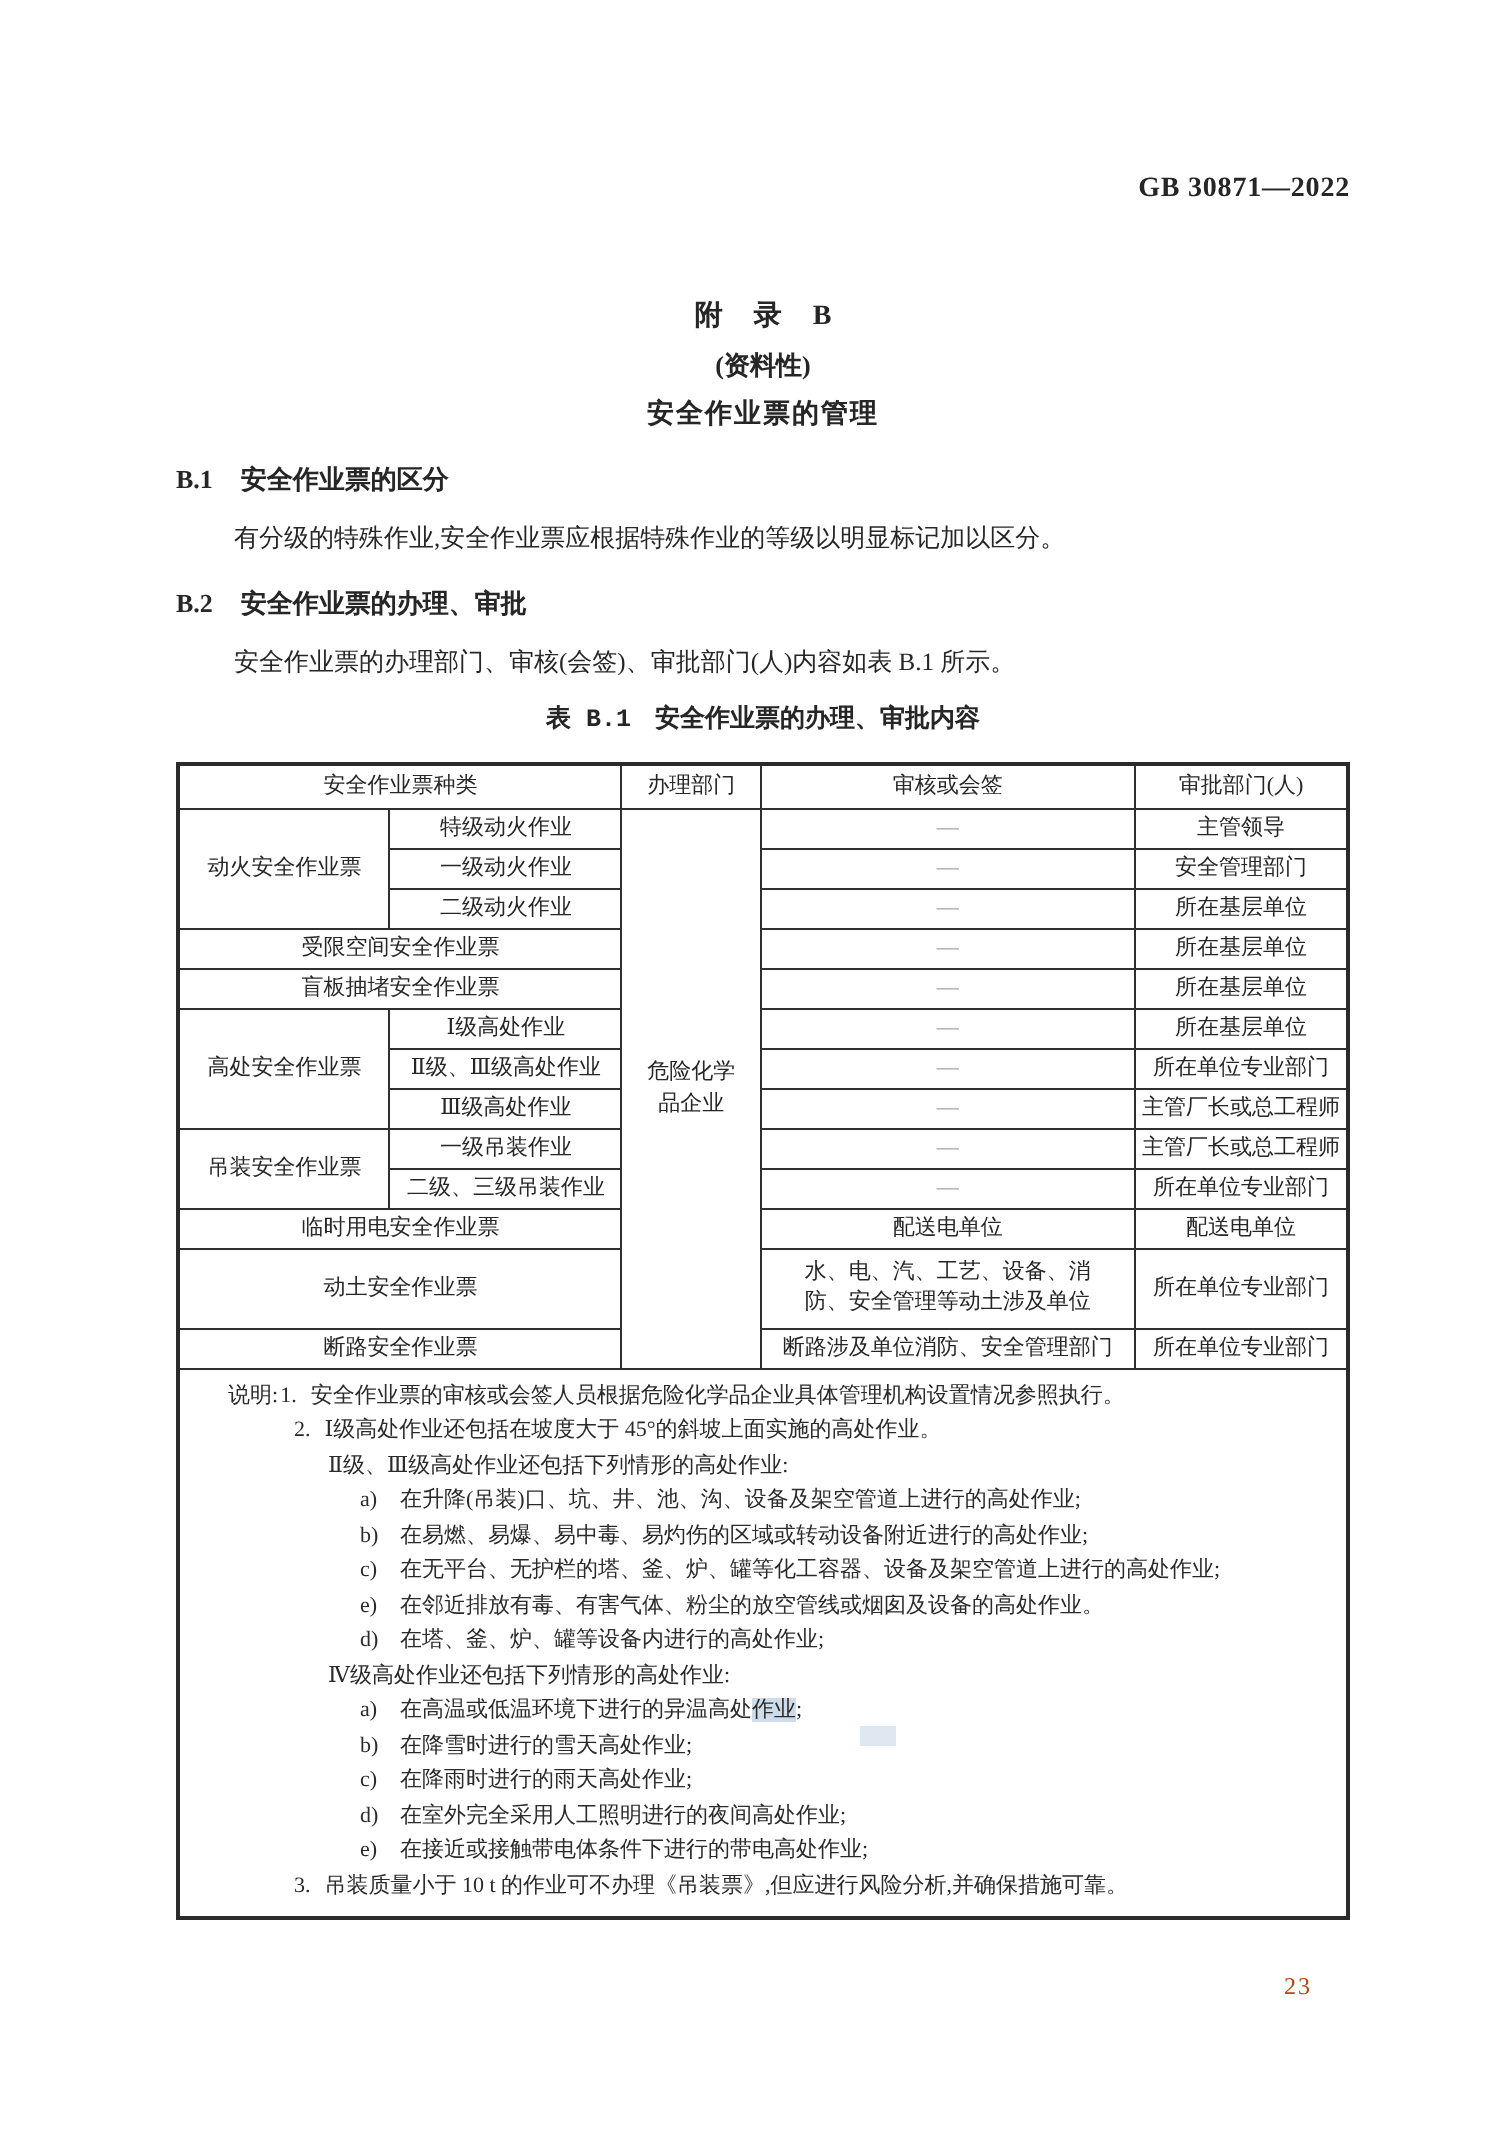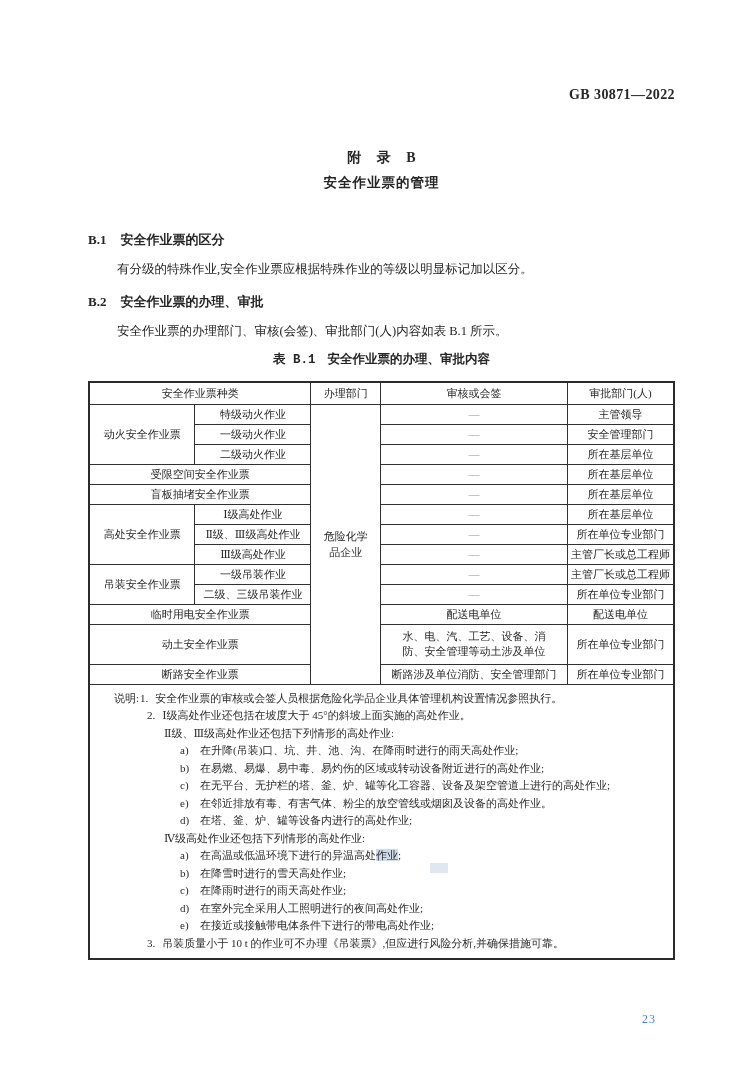--- a/index.html
+++ b/index.html
@@ -62,32 +62,33 @@
   .note-label { margin-right:1px; }
   .note-num  { margin-right:7px; }
   .li-label  { display:inline-block; width:20px; }
   .hl { background:#cedbe9; }
   .smudge {
     position:absolute; left:430px; top:863px; width:18px; height:10px;
     background:#dfe8f1;
   }
   .page-number {
     position:absolute; top:986px; left:642px;
-    font-size:12px; letter-spacing:1px; color:#3b82f6;margin-top:26px;
+    font-size:12px; letter-spacing:1px; color:#c2410c;
   }
 </style>
 </head>
 <body>
 
 <div class="page">
 
   <div class="doc-number">GB 30871—2022</div>
 
   <div class="titles">
     <div class="l1">附 录 B</div>
+    <div class="l2">(资料性)</div>
     <div class="l3">安全作业票的管理</div>
   </div>
 
   <div class="heading h-b1">
     <span class="num">B.1</span><span>安全作业票的区分</span>
   </div>
   <div class="body-para p-b1">有分级的特殊作业,安全作业票应根据特殊作业的等级以明显标记加以区分。</div>
 
   <div class="heading h-b2">
     <span class="num">B.2</span><span>安全作业票的办理、审批</span>
@@ -192,21 +193,21 @@
       <div class="note-line">
         <span class="note-label">说明:</span><span class="note-num">1.</span><span>安全作业票的审核或会签人员根据危险化学品企业具体管理机构设置情况参照执行。</span>
       </div>
       <div class="note-line nl-num">
         <span class="note-num">2.</span><span>Ⅰ级高处作业还包括在坡度大于 45°的斜坡上面实施的高处作业。</span>
       </div>
       <div class="note-line nl-sub">
         <span>Ⅱ级、Ⅲ级高处作业还包括下列情形的高处作业:</span>
       </div>
       <div class="note-line nl-li">
-        <span class="li-label">a)</span><span>在升降(吊装)口、坑、井、池、沟、在降雨时进行的雨天高处作业;</span>
+        <span class="li-label">a)</span><span>在升降(吊装)口、坑、井、池、沟、设备及架空管道上进行的高处作业;</span>
       </div>
       <div class="note-line nl-li">
         <span class="li-label">b)</span><span>在易燃、易爆、易中毒、易灼伤的区域或转动设备附近进行的高处作业;</span>
       </div>
       <div class="note-line nl-li">
         <span class="li-label">c)</span><span>在无平台、无护栏的塔、釜、炉、罐等化工容器、设备及架空管道上进行的高处作业;</span>
       </div>
       <div class="note-line nl-li">
         <span class="li-label">e)</span><span>在邻近排放有毒、有害气体、粉尘的放空管线或烟囱及设备的高处作业。</span>
       </div>

